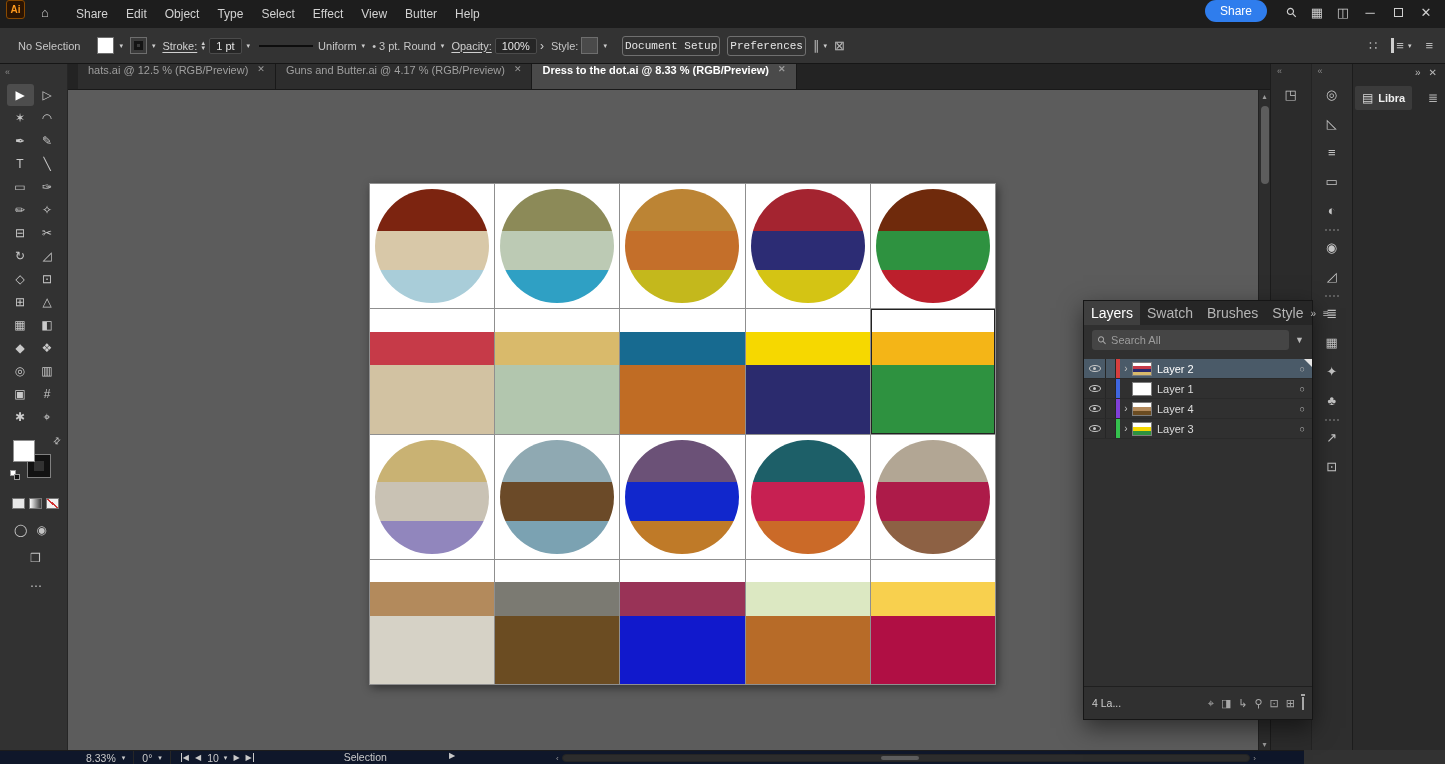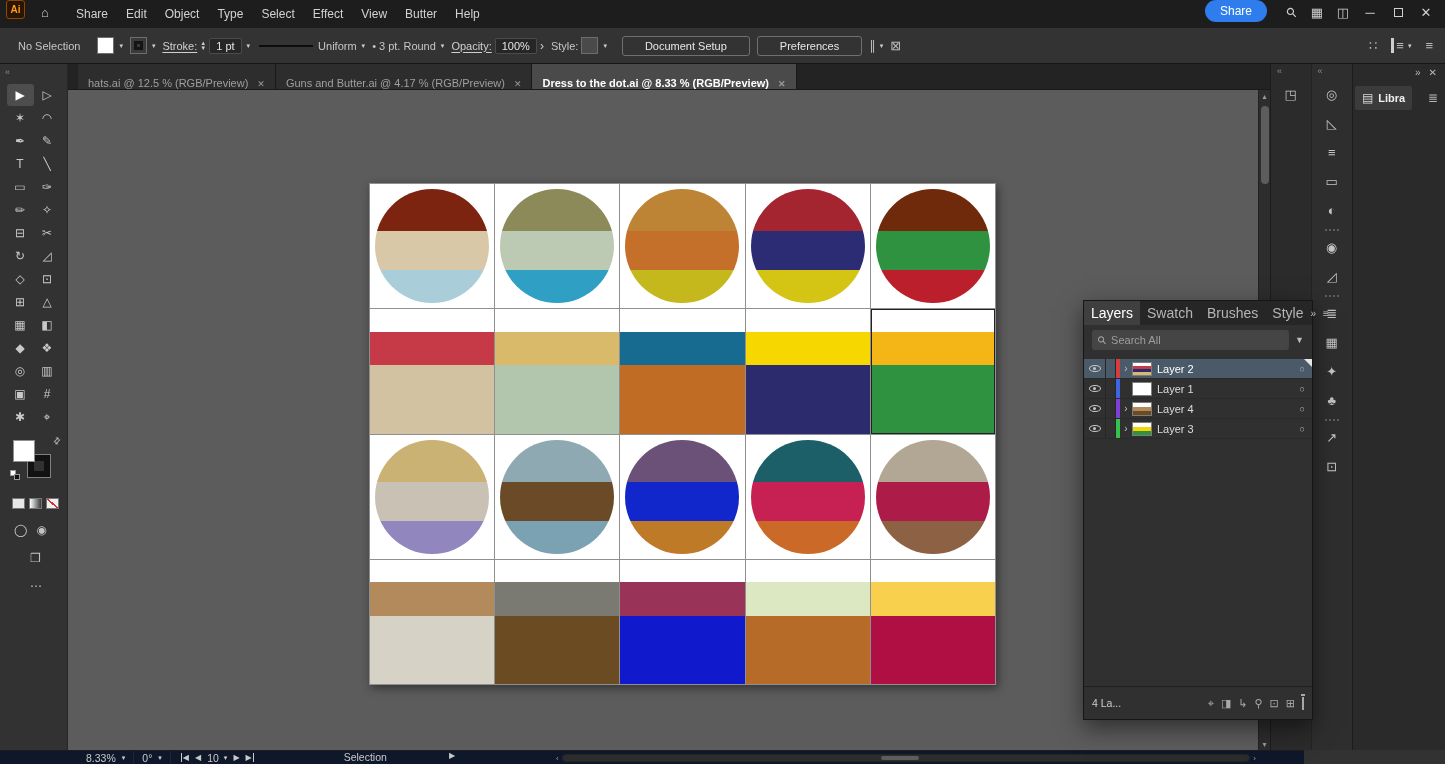--- a/index.html
+++ b/index.html
@@ -27,21 +27,21 @@
   .sw{width:17px;height:17px;border:1px solid #6e6e6e;position:relative}
   .sw.fillw{background:#fff}
   .sw.strokew{background:#3a3a3a}
   .sw.strokew::after{content:"";position:absolute;inset:3px;border:3px solid #141414}
   .sw.stylew{background:#4a4a4a}
   .cr{font-size:7px;color:#cfcfcf;margin-left:2px}
   .lnk{text-decoration:underline;text-underline-offset:2px;color:#cfcfcf}
   .stepper{display:flex;flex-direction:column;font-size:6px;line-height:5px;color:#cfcfcf}
   .fld{background:#262626;border:1px solid #4b4b4b;border-radius:2px;padding:1px 6px;color:#e3e3e3;font-size:11px}
   .linep{width:54px;height:2px;background:#0d0d0d;margin:0 2px}
-  .btn{border:1px solid #707070;border-radius:3px;padding:3px 22px;background:transparent;color:#e6e6e6;font-size:11px;font-family:Liberation Sans, sans-serif}
+  .btn{border:1px solid #707070;border-radius:3px;padding:3px 2px;background:transparent;color:#e6e6e6;font-size:11px;font-family:Liberation Mono, monospace}
   .flyo{font-size:12px;color:#cfcfcf}
   .cb-right{margin-left:auto;display:flex;align-items:center;gap:14px;padding-right:12px}
   .cb-icon{color:#b9b9b9;font-size:13px;display:flex;align-items:center;gap:2px}
   
   .toolbar{position:absolute;left:0;top:64px;width:68px;height:686px;background:#323232;border-right:1px solid #262626}
   .tb-head{height:16px;color:#8a8a8a;font-size:9px;padding:3px 0 0 5px}
   .tools{display:grid;grid-template-columns:repeat(2,27px);justify-content:center;row-gap:1px;margin-top:4px}
   .tool{height:22px;display:flex;align-items:center;justify-content:center;font-size:12px;color:#c9c9c9;border-radius:3px}
   .tool.active{background:#4d4d4d;color:#fff}
   .fs-widget{position:relative;width:44px;height:44px;margin:12px 0 0 13px}
@@ -54,21 +54,21 @@
   .modes{display:flex;gap:4px;margin:14px 0 0 12px}
   .mode{width:13px;height:11px;border:1px solid #777}
   .mode.color{background:#e8e8e8}
   .mode.grad{background:linear-gradient(90deg,#fff,#3a3a3a)}
   .mode.none{background:linear-gradient(to top right,#f0f0f0 44%,#d23333 44%,#d23333 56%,#f0f0f0 56%)}
   .tb-glyphrow{display:flex;gap:9px;margin:14px 0 0 14px;color:#c4c4c4;font-size:12px}
   .tb-single{margin:14px 0 0 30px;color:#c4c4c4;font-size:12px}
   
   .tabbar{position:absolute;left:68px;top:64px;width:1202px;height:26px;background:#232323;
     display:flex;align-items:stretch;padding-left:10px;border-bottom:1px solid #191919}
-  .doc-tab{display:flex;align-items:flex-end;padding:0 10px;background:#2d2d2d;border-right:1px solid #191919;color:#9f9f9f;font-size:11px;gap:9px}
+  .doc-tab{display:flex;align-items:flex-start;padding:0 10px;background:#2d2d2d;border-right:1px solid #191919;color:#9f9f9f;font-size:11px;gap:9px}
   .doc-tab.active{background:#4a4a4a;color:#fff;font-weight:bold}
   .doc-tab .x{font-size:9px;color:#9a9a9a}
   .canvas{position:absolute;left:68px;top:90px;width:1190px;height:660px;background:#5c5c5c;overflow:hidden}
   .artboard{position:absolute;left:301px;top:93px;width:627px;height:502px;display:grid;
     grid-template-columns:repeat(5,1fr);grid-template-rows:repeat(4,1fr);gap:1px;background:#8f8f8f;
     border:1px solid #8f8f8f;box-shadow:2px 3px 9px rgba(0,0,0,.45)}
   .cell{background:#fff;position:relative}
   .cell.circle{display:flex;align-items:center;justify-content:center}
   .cell.rect{display:flex;flex-direction:column}
   .cell.selected{outline:1px solid #222;outline-offset:-1px}

